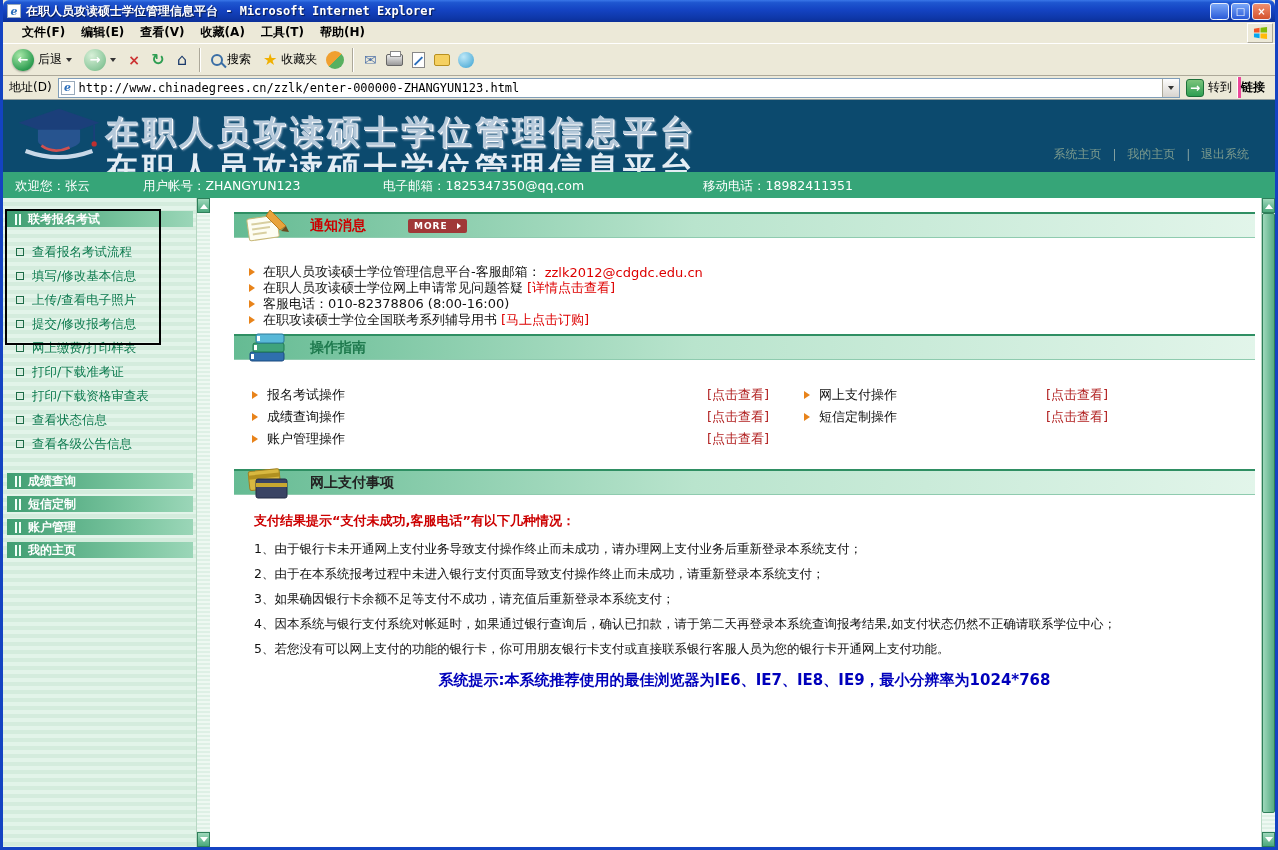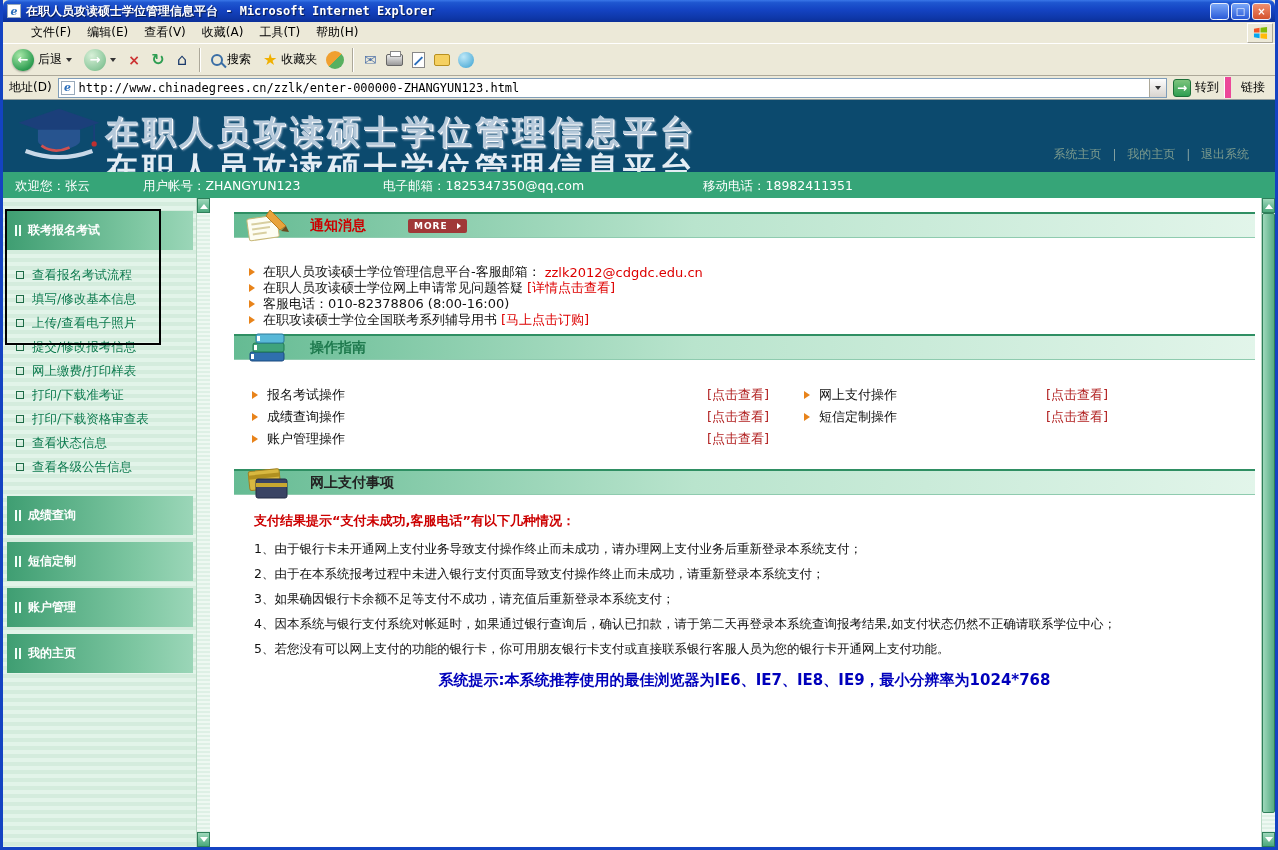--- a/index.html
+++ b/index.html
@@ -44,21 +44,21 @@
     display: flex; align-items: center; justify-content: center;
   }
   .wbtn.minb, .wbtn.maxb { background: linear-gradient(#7aa7f8,#2a5ad8); }
   .wbtn.closeb { background: linear-gradient(#f09070,#d5522c); }
   .wbtn.minb span { margin-top: 5px; }
   
   .menubar {
     height: 22px; flex: 0 0 22px;
     display: flex; align-items: center;
     background: #ece9d8; border-bottom: 1px solid #fff;
-    font-size: 12px; color: #000; padding-left: 20px;
+    font-size: 12px; color: #000; padding-left: 11px; font-weight: bold;
   }
   .menu-item { padding: 2px 8px; }
   .winlogo-box {
     margin-left: auto; width: 26px; height: 20px; margin-right: 2px;
     background: #ece9d8; border: 1px solid #fff;
     border-right-color: #aca899; border-bottom-color: #aca899;
     display: flex; align-items: center; justify-content: center;
   }
   
   .toolbar {
@@ -100,21 +100,21 @@
     border-bottom: 1px solid #919b9c; font-size: 12px;
   }
   .addr-input {
     flex: 1; height: 20px; background: #fff; border: 1px solid #7f9db9;
     display: flex; align-items: center; gap: 4px; padding-left: 2px;
   }
   .addr-url { flex: 1; font: 12px "DejaVu Sans Mono", monospace; white-space: nowrap; overflow: hidden; }
   .addr-drop { width: 17px; height: 18px; background: linear-gradient(#fdfdfd,#d8d4cf); border-left: 1px solid #aca899; display:flex; align-items:center; justify-content:center; }
   .go-btn { display: flex; align-items: center; gap: 4px; }
   .go-ico { width: 18px; height: 18px; background: linear-gradient(#7cc47c,#2f9e52); border: 1px solid #1c7038; border-radius: 3px; color:#fff; display:flex; align-items:center; justify-content:center; font-weight:bold; }
-  .links-label { border-left: 6px solid #ec4899; box-shadow: -1px 0 0 #fff; padding: 2px 4px 2px 10px; }
+  .links-label { border-left: 3px solid #ec4899; box-shadow: -1px 0 0 #fff; padding: 2px 4px 2px 0; font-weight: bold; }
   
   .page-header { position: relative; height: 72px; flex: 0 0 72px; background: #0c4a6e; overflow: hidden; }
   .site-logo { position: absolute; left: 12px; top: 7px; }
   .wm, .wm-ghost { position: absolute; left: 102px; white-space: nowrap; font-weight: bold; font-size: 33px; letter-spacing: 4px; }
   .wm { top: 10px; color: #b6c9da; text-shadow: 1px 1px 0 #fff, 2px 2px 2px #96aec4; }
   .wm-ghost { top: 47px; color: #e4edf4; }
   .hdr-nav { position: absolute; right: 26px; bottom: 9px; font-size: 12px; color: #7d9b8d; display: flex; gap: 7px; align-items: center; }
   .hdr-sep { color: #a8bcb2; }
   
   .userbar { position: relative; height: 26px; flex: 0 0 26px; background: #36a578; color: #fff; font-size: 12.5px; }
@@ -122,21 +122,21 @@
   .ub-welcome { left: 12px; }  .ub-account { left: 140px; }
   .ub-email { left: 380px; }   .ub-mobile { left: 700px; }
   
   .frames { flex: 1; display: flex; min-height: 0; }
   .sidebar {
     width: 193px; flex: 0 0 193px; position: relative;
     background: repeating-linear-gradient(180deg,#e2f4e9 0 4px,#d4ecdd 4px 8px);
     overflow: hidden;
   }
   .side-header {
-    height: 39px; margin: 0 3px 0 4px;
+    height: 16px; margin: 0 3px 0 4px;
     background: linear-gradient(90deg,#3f9e72,#7ec7a2 70%,#9bd6b8);
     color: #fff; font-size: 12px; font-weight: bold;
     display: flex; align-items: center; gap: 7px; padding-left: 8px;
   }
   .first-header { margin-top: 13px; }
   .hdr-bars { width: 6px; height: 11px; background: linear-gradient(90deg,#f2fff8 0 2px,rgba(0,0,0,0) 2px 4px,#f2fff8 4px 6px); }
   .side-menu { list-style: none; margin: 13px 0 0 0; padding-left: 13px; }
   .side-menu li { height: 24px; display: flex; align-items: center; font-size: 12.5px; color: #0c7a4e; cursor: pointer; }
   .side-menu li::before { content:""; width: 6px; height: 6px; border: 1px solid #1d6b47; margin-right: 8px; flex: 0 0 6px; }
   .bh1 { margin-top: 17px; }

